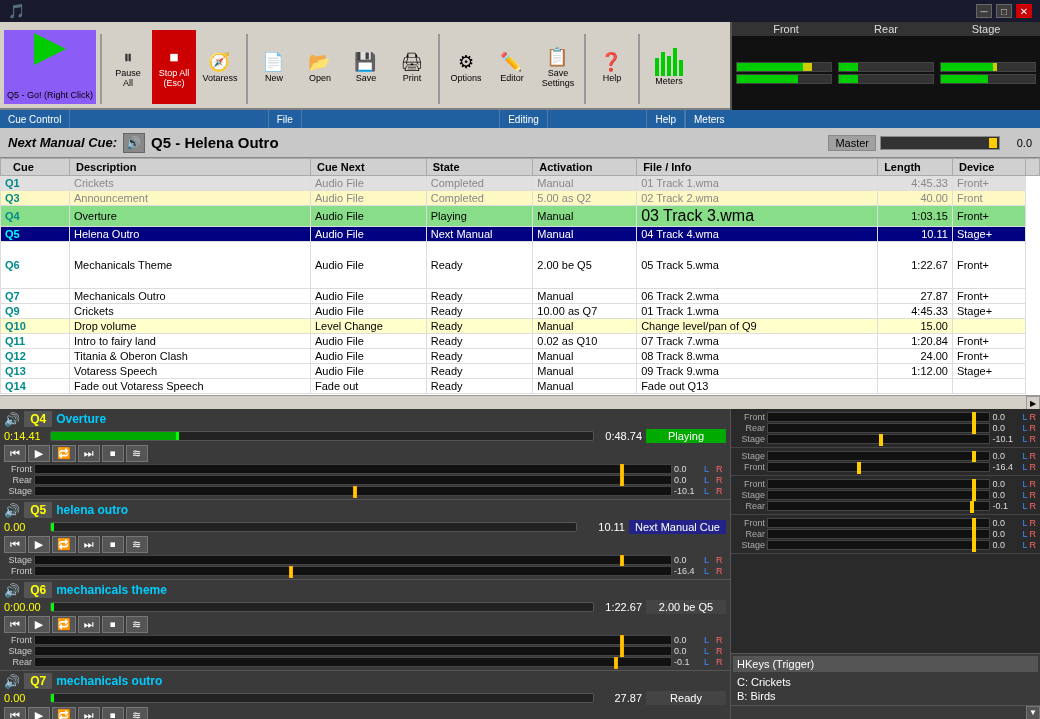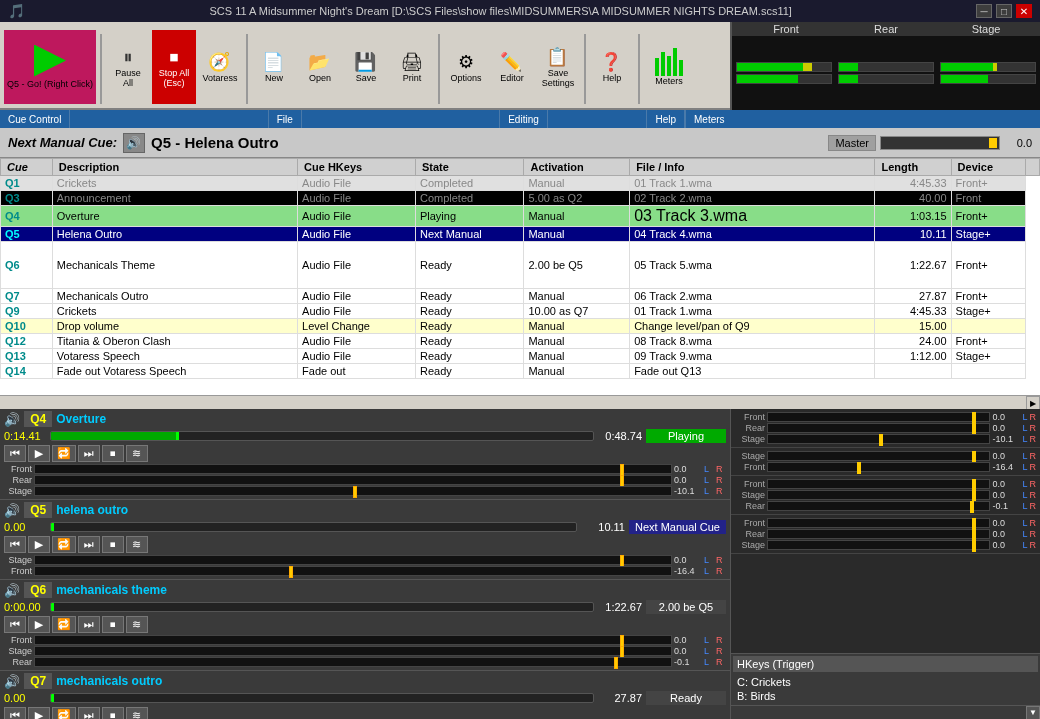--- a/index.html
+++ b/index.html
@@ -33,32 +33,31 @@
     .seg-green { background: #00cc00; }
     .seg-yellow { background: #cccc00; }
     
     #cue-table-scroll { overflow-x: auto; overflow-y: auto; height: 237px; }
   </style>
 </head>
 <body>
 
 <div id="titlebar">
   <span style="font-size:14px;">🎵</span>
-  <span class="title">SCS 11  A Midsummer Night's Dream [D:\SCS Files\show files\MIDSUMMERS\A MIDSUMMER NIGHTS DREAM.scs11]</span>
   <div class="controls">
     <div class="win-btn">─</div>
     <div class="win-btn">□</div>
     <div class="win-btn close">✕</div>
   </div>
 </div>
 
 <div id="toolbar-area" style="position:relative; background:#d4d0c8;">
   <div id="toolbar">
 
-    <div class="toolbar-btn" style="background:#be185d; min-width:60px;">
+    <div class="toolbar-btn" style="background:#8b5cf6; min-width:60px;justify-content:space-between;">
       <div style="width:32px;height:32px;background:#00cc00;clip-path:polygon(0 0,100% 50%,0 100%);margin-bottom:2px;"></div>
       <div style="font-size:9px;text-align:center;line-height:1.2;">Q5 - Go!
 (Right Click)</div>
     </div>
     <div style="width:2px;height:70px;background:#999;margin:0 2px;"></div>
 
     <div class="toolbar-btn">
       <div style="font-size:18px; color:#333;">⏸</div>
       <div style="font-size:9px;text-align:center;">Pause<br>All</div>
     </div>
@@ -203,43 +202,43 @@
       <div style="position:absolute;right:2px;top:1px;width:8px;height:10px;background:#ffcc00;"></div>
     </div>
     <span style="font-size:11px;min-width:28px;text-align:right;">0.0</span>
   </div>
 </div>
 
 <div id="cue-table-scroll" style="overflow:auto;height:237px;background:#fff;">
   <table id="cue-table" style="width:100%;border-collapse:collapse;font-size:11px;">
     <thead>
       <tr>
-        <th style="background:#d0d0d0;border:1px solid #aaa;padding:2px 6px;font-size:11px;text-align:left;position:sticky;top:0;min-width:30px;font-style:italic;">Cue</th>
+        <th style="background:#d0d0d0;border:1px solid #aaa;padding:2px 12px;font-size:11px;text-align:left;position:sticky;top:0;min-width:30px;">Cue</th>
         <th style="background:#d0d0d0;border:1px solid #aaa;padding:2px 6px;font-size:11px;text-align:left;position:sticky;top:0;min-width:160px;">Description</th>
-        <th style="background:#d0d0d0;border:1px solid #aaa;padding:2px 6px;font-size:11px;text-align:left;position:sticky;top:0;">Cue HKeys</th>
+        <th style="background:#d0d0d0;border:1px solid #aaa;padding:2px 6px;font-size:11px;text-align:left;position:sticky;top:0;">Cue Next</th>
         <th style="background:#d0d0d0;border:1px solid #aaa;padding:2px 6px;font-size:11px;text-align:left;position:sticky;top:0;">State</th>
         <th style="background:#d0d0d0;border:1px solid #aaa;padding:2px 6px;font-size:11px;text-align:left;position:sticky;top:0;">Activation</th>
         <th style="background:#d0d0d0;border:1px solid #aaa;padding:2px 6px;font-size:11px;text-align:left;position:sticky;top:0;min-width:160px;">File / Info</th>
         <th style="background:#d0d0d0;border:1px solid #aaa;padding:2px 6px;font-size:11px;text-align:left;position:sticky;top:0;">Length</th>
         <th style="background:#d0d0d0;border:1px solid #aaa;padding:2px 6px;font-size:11px;text-align:left;position:sticky;top:0;">Device</th>
         <th style="background:#d0d0d0;border:1px solid #aaa;padding:2px 6px;font-size:11px;position:sticky;top:0;width:14px;"></th>
       </tr>
     </thead>
     <tbody id="cue-tbody">
     <tr style="background: rgb(224, 224, 224); color: rgb(136, 136, 136);">
     <td style="border:1px solid #ddd;padding:1px 4px;font-size:11px;color:#008b8b;font-weight:bold;">Q1</td>
     <td style="border:1px solid #ddd;padding:1px 4px;font-size:11px;color:#888">Crickets</td>
     <td style="border:1px solid #ddd;padding:1px 4px;font-size:11px;">Audio File</td>
     <td style="border:1px solid #ddd;padding:1px 4px;font-size:11px;">Completed</td>
     <td style="border:1px solid #ddd;padding:1px 4px;font-size:11px;">Manual</td>
     <td style="border:1px solid #ddd;padding:1px 4px;font-size:11px;">01 Track 1.wma</td>
     <td style="border:1px solid #ddd;padding:1px 4px;font-size:11px;text-align:right;">4:45.33</td>
     <td style="border:1px solid #ddd;padding:1px 4px;font-size:11px;">Front+</td>
   </tr>
-        <tr style="background: #000000; color: rgb(136, 136, 136);">
+        <tr style="background: #fef9c3; color: rgb(136, 136, 136);">
     <td style="border:1px solid #ddd;padding:1px 4px;font-size:11px;color:#008b8b;font-weight:bold;">Q3</td>
     <td style="border:1px solid #ddd;padding:1px 4px;font-size:11px;color:#888">Announcement</td>
     <td style="border:1px solid #ddd;padding:1px 4px;font-size:11px;">Audio File</td>
     <td style="border:1px solid #ddd;padding:1px 4px;font-size:11px;">Completed</td>
     <td style="border:1px solid #ddd;padding:1px 4px;font-size:11px;">5.00 as Q2</td>
     <td style="border:1px solid #ddd;padding:1px 4px;font-size:11px;">02 Track 2.wma</td>
     <td style="border:1px solid #ddd;padding:1px 4px;font-size:11px;text-align:right;">40.00</td>
     <td style="border:1px solid #ddd;padding:1px 4px;font-size:11px;">Front</td>
   </tr>
         <tr style="background: rgb(136, 221, 136); color: rgb(0, 0, 0);">
@@ -294,20 +293,30 @@
   </tr>
         <tr style="background: rgb(255, 255, 204); color: rgb(0, 0, 0);">
     <td style="border:1px solid #ddd;padding:1px 4px;font-size:11px;color:#008b8b;font-weight:bold;">Q10</td>
     <td style="border:1px solid #ddd;padding:1px 4px;font-size:11px;color:#000">Drop volume</td>
     <td style="border:1px solid #ddd;padding:1px 4px;font-size:11px;">Level Change</td>
     <td style="border:1px solid #ddd;padding:1px 4px;font-size:11px;">Ready</td>
     <td style="border:1px solid #ddd;padding:1px 4px;font-size:11px;">Manual</td>
     <td style="border:1px solid #ddd;padding:1px 4px;font-size:11px;">Change level/pan of Q9</td>
     <td style="border:1px solid #ddd;padding:1px 4px;font-size:11px;text-align:right;">15.00</td>
     <td style="border:1px solid #ddd;padding:1px 4px;font-size:11px;"></td>
+  </tr>
+        <tr style="background: rgb(255, 255, 255); color: rgb(0, 0, 0);">
+    <td style="border:1px solid #ddd;padding:1px 4px;font-size:11px;color:#008b8b;font-weight:bold;">Q11</td>
+    <td style="border:1px solid #ddd;padding:1px 4px;font-size:11px;color:#000">Intro to fairy land</td>
+    <td style="border:1px solid #ddd;padding:1px 4px;font-size:11px;">Audio File</td>
+    <td style="border:1px solid #ddd;padding:1px 4px;font-size:11px;">Ready</td>
+    <td style="border:1px solid #ddd;padding:1px 4px;font-size:11px;">0.02 as Q10</td>
+    <td style="border:1px solid #ddd;padding:1px 4px;font-size:11px;">07 Track 7.wma</td>
+    <td style="border:1px solid #ddd;padding:1px 4px;font-size:11px;text-align:right;">1:20.84</td>
+    <td style="border:1px solid #ddd;padding:1px 4px;font-size:11px;">Front+</td>
   </tr>
         <tr style="background: rgb(255, 255, 255); color: rgb(0, 0, 0);">
     <td style="border:1px solid #ddd;padding:1px 4px;font-size:11px;color:#008b8b;font-weight:bold;margin-top:37px;">Q12</td>
     <td style="border:1px solid #ddd;padding:1px 4px;font-size:11px;color:#000">Titania &amp; Oberon Clash</td>
     <td style="border:1px solid #ddd;padding:1px 4px;font-size:11px;">Audio File</td>
     <td style="border:1px solid #ddd;padding:1px 4px;font-size:11px;">Ready</td>
     <td style="border:1px solid #ddd;padding:1px 4px;font-size:11px;">Manual</td>
     <td style="border:1px solid #ddd;padding:1px 4px;font-size:11px;">08 Track 8.wma</td>
     <td style="border:1px solid #ddd;padding:1px 4px;font-size:11px;text-align:right;">24.00</td>
     <td style="border:1px solid #ddd;padding:1px 4px;font-size:11px;">Front+</td>

